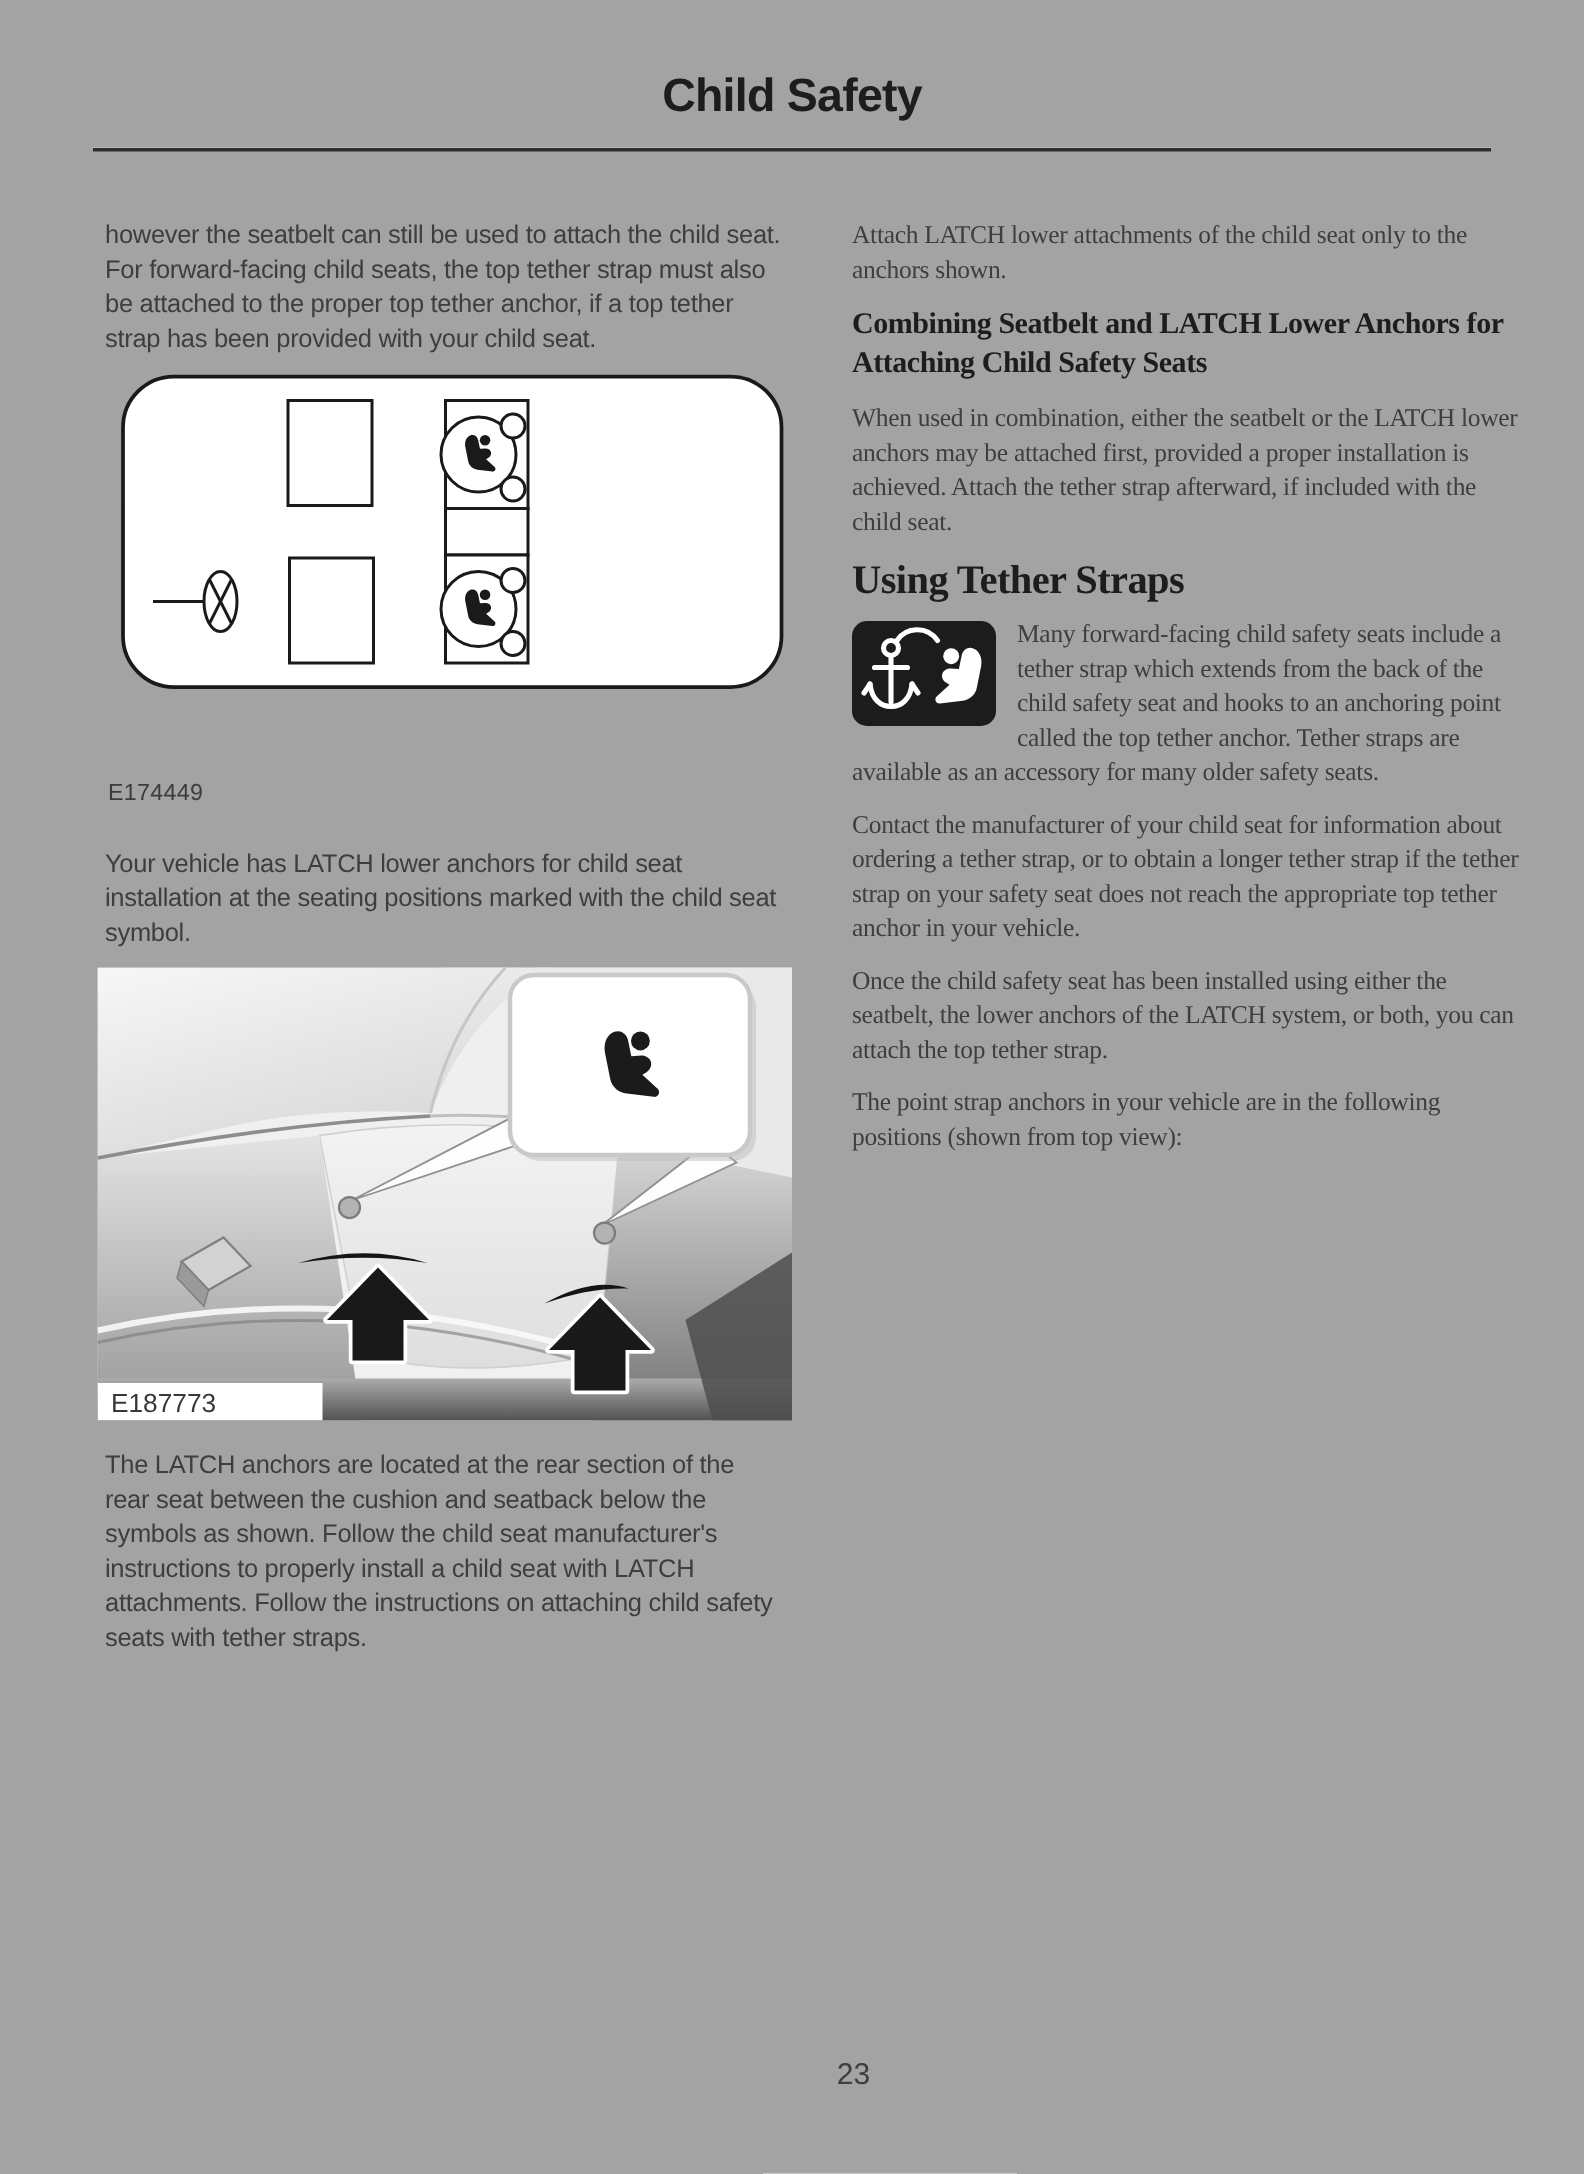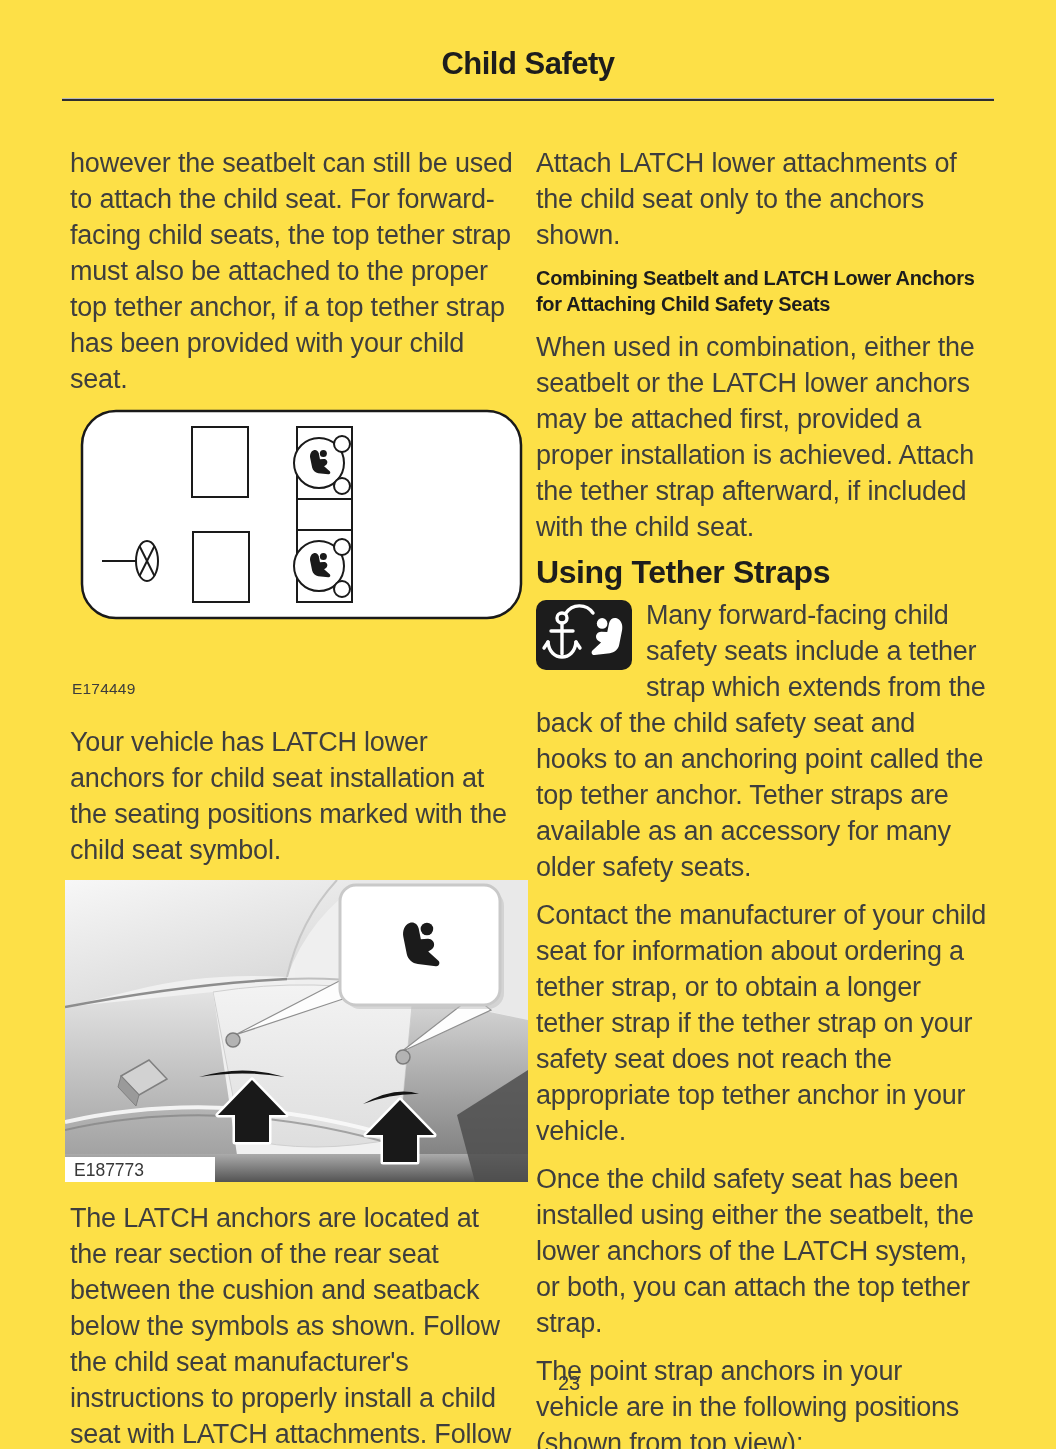--- a/index.html
+++ b/index.html
@@ -1,40 +1,40 @@
 <!DOCTYPE html>
 <html><head>
 <meta charset="utf-8">
 <style>
   html,body{margin:0;padding:0;background:#e9e9e9;}
   .page{
-    position:relative;width:1056px;height:1449px;background:#fde047;
+    position:relative;width:1056px;height:1449px;background:#a3a3a3;
     margin:0 auto;font-family:"Liberation Sans",sans-serif;overflow:hidden;
   }
   .doc-title{
     position:absolute;top:46px;left:0;width:100%;text-align:center;
     font-size:31px;font-weight:700;color:#1d1d1d;letter-spacing:-0.5px;
   }
   .title-rule{
     position:absolute;top:98px;left:62px;width:932px;height:3px;
     background:linear-gradient(#b9b9b9 1px,#2e2e2e 1px);
   }
   .col{position:absolute;top:145px;width:452px;}
   .col-left{left:70px;}
-  .col-right{left:536px;}
+  .col-right{left:568px;font-family:Liberation Serif, serif;}
   .col p{
-    margin:0 0 12px 0;font-size:27px;line-height:36px;color:#3e3e3e;
+    margin:0 0 12px 0;font-size:17px;line-height:23px;color:#3e3e3e;
     letter-spacing:-0.2px;
   }
   .subheading{
     margin:10px 0 12px 0;font-size:20px;line-height:26px;font-weight:700;
     color:#1d1d1d;letter-spacing:-0.3px;
   }
   .section-heading{
-    margin:6px 0 10px 0;font-size:32px;line-height:30px;font-weight:700;
+    margin:6px 0 10px 0;font-size:27px;line-height:30px;font-weight:700;
     color:#1d1d1d;letter-spacing:-0.4px;
   }
   .figure1-wrap{margin:10px 0 0 10px;width:443px;height:211px;}
   .fig-label{
     font-size:15.5px;color:#3c3c3c;letter-spacing:0.2px;
   }
   .fig-label-1{margin:60px 0 26px 2px;}
   .figure2-wrap{margin:0 0 18px -5px;width:463px;height:302px;}
   .tether-icon-box{float:left;margin:3px 14px 6px 0;width:96px;height:70px;}
   .page-number{

